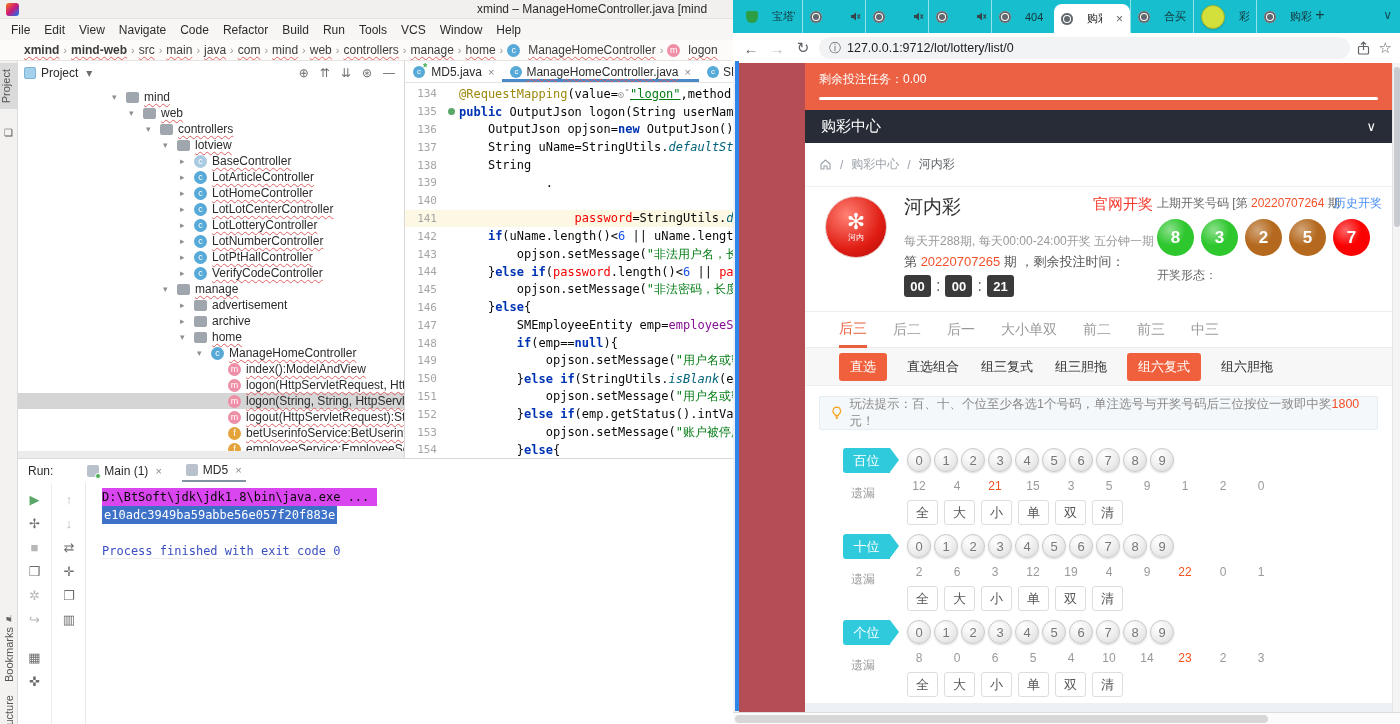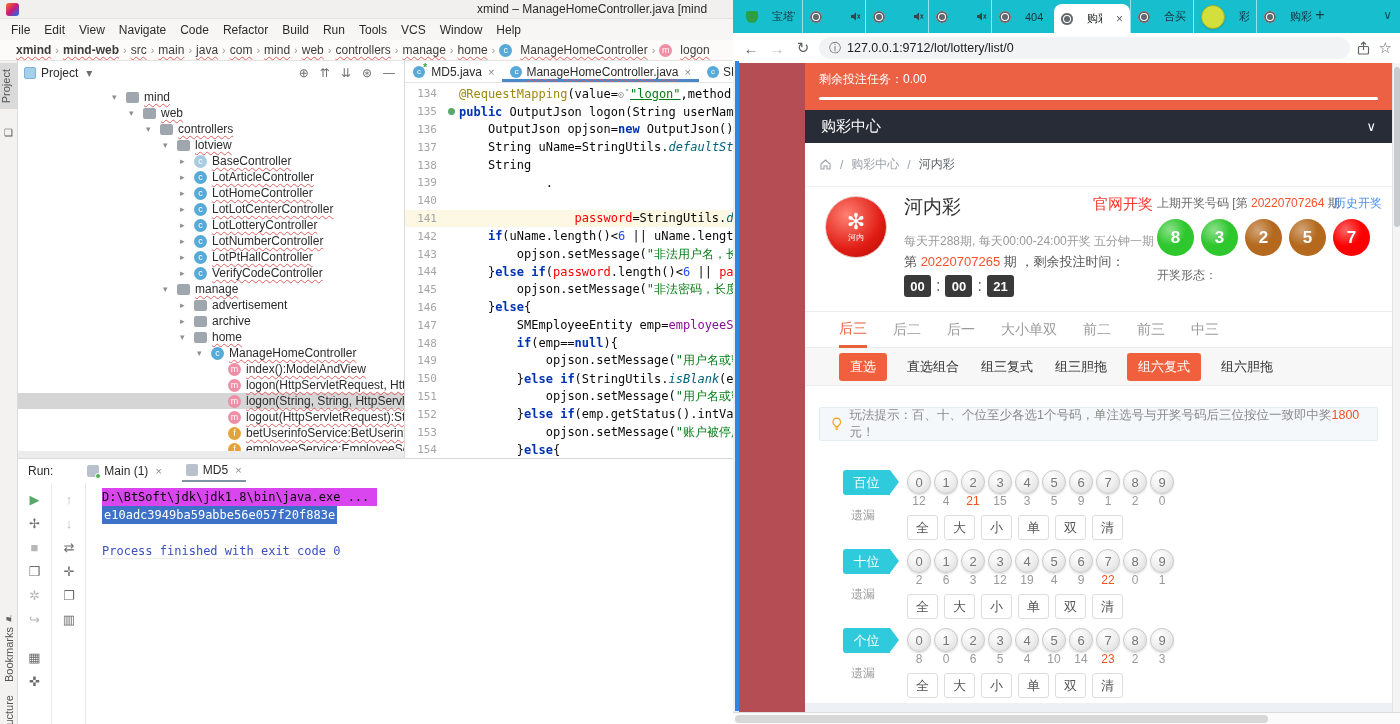--- a/index.html
+++ b/index.html
@@ -5,21 +5,21 @@
   *{box-sizing:border-box;margin:0;padding:0}
   html,body{width:1400px;height:724px;overflow:hidden;font-family:"Liberation Sans",sans-serif;background:#fff;position:relative}
 
   
   .ide{position:absolute;left:0;top:0;width:733px;height:724px;background:#fff;overflow:hidden}
   .t-bar{height:19px;background:#F1F0EF;position:relative;font-size:12px;color:#2b2b2b;border-bottom:1px solid #E4E2E0}
   .idea-logo{position:absolute;left:6px;top:3px;width:13px;height:13px;border-radius:3px;background:linear-gradient(135deg,#F97A12 0%,#C9197C 50%,#087CFA 100%)}
   .t-title{position:absolute;left:477px;top:2px;white-space:nowrap}
   .m-bar{height:21px;background:#F7F6F5;display:flex;align-items:center;font-size:12px;color:#2b2b2b;padding-left:4px}
   .mitem{padding:2px 7px}
-  .b-bar{height:21px;background:#FCFBFA;display:flex;align-items:center;font-size:12px;color:#3c3c3c;padding-left:16px;border-bottom:1px solid #E6E4E2;overflow:hidden;white-space:nowrap}
+  .b-bar{height:21px;background:#FCFBFA;display:flex;align-items:center;font-size:12px;color:#3c3c3c;padding-left:24px;border-bottom:1px solid #E6E4E2;overflow:hidden;white-space:nowrap}
   .bsep{color:#9a9a9a;margin:0 4px;font-size:11px}
   .bitem{display:inline-flex;align-items:center;gap:3px}
   .bitem.b{font-weight:bold}
   .uline{text-decoration-line:underline;text-decoration-style:wavy;text-decoration-color:#E06060;text-decoration-thickness:1px;text-underline-offset:2px}
 
   .stripe{position:absolute;left:0;top:61px;bottom:0;width:18px;background:#F3F2F1;border-right:1px solid #DDDBD9}
   .vlabel{writing-mode:vertical-rl;transform:rotate(180deg);font-size:11px;color:#555;display:flex;align-items:center;gap:4px}
   .stab-project{position:absolute;top:2px;left:0;width:18px;padding:6px 0;background:#DADADA;text-align:center}
   .stripe-ico{font-size:9px;color:#666}
   .stab-bm{position:absolute;top:552px;left:3px}
@@ -136,32 +136,32 @@
   .dball.b{background:radial-gradient(circle at 35% 30%,rgba(255,255,255,.4),rgba(255,255,255,0) 45%),#B4691E}
   .dball.r{background:radial-gradient(circle at 35% 30%,rgba(255,255,255,.4),rgba(255,255,255,0) 45%),#FB0202}
   .shape{position:absolute;left:352px;top:80px;font-size:12px;color:#666}
 
   .ptabs{height:36px;display:flex;align-items:stretch;padding-left:34px;gap:26px;border-bottom:1px solid #ECECEC;font-size:14px}
   .ptab{display:flex;align-items:center;color:#9a9a9a}
   .ptab.active{color:#E8603C;border-bottom:3px solid #E8603C;margin-bottom:-1px}
   .stabs{height:38px;background:#F7F7F7;border-bottom:1px solid #EDEDED;display:flex;align-items:center;padding-left:34px;gap:18px;font-size:13px;color:#333}
   .stab{padding:5px 2px}
   .stab.active{background:#F1603D;color:#fff;padding:5px 11px;border-radius:3px}
-  .tip{margin:21px 14px;background:#F4F8FB;border:1px solid #E3EDF3;border-radius:2px;height:34px;display:flex;align-items:center;padding:0 10px;gap:6px;font-size:12.5px;color:#888}
+  .tip{margin:10px 14px;background:#F4F8FB;border:1px solid #E3EDF3;border-radius:2px;height:34px;display:flex;align-items:center;padding:0 10px;gap:6px;font-size:12.5px;color:#888}
   .tip .red{color:#F4502A}
 
   .bets{padding:8px 0 0 38px}
   .bet-row{display:flex;margin-bottom:9px}
   .tagcol{width:64px;flex-shrink:0}
   .tag{position:relative;width:47px;height:25px;background:#2FCBDC;color:#fff;font-size:13px;display:flex;align-items:center;justify-content:center;border-radius:3px 0 0 3px}
   .tag::after{content:"";position:absolute;right:-9px;top:0;border-top:12.5px solid transparent;border-bottom:12.5px solid transparent;border-left:9px solid #2FCBDC}
   .miss-label{display:block;margin-top:12px;font-size:12px;color:#999;padding-left:8px}
   .balls{display:flex;gap:3px}
   .ball{width:24px;height:24px;border-radius:50%;border:1px solid #C9C9C9;background:radial-gradient(circle at 35% 28%,#fff 0%,#EDEDED 55%,#D9D9D9);color:#777;font-size:13px;display:flex;align-items:center;justify-content:center;box-shadow:0 1px 2px rgba(0,0,0,.15)}
-  .missrow{display:flex;gap:3px;margin-top:0}
+  .missrow{display:flex;gap:14px;margin-top:7px}
   .mv{width:24px;text-align:center;font-size:12px;color:#999}
   .mv.hot{color:#F4511E}
   .quick{display:flex;gap:6px;margin-top:7px}
   .qbtn{width:31px;height:25px;border:1px solid #DDD;border-radius:3px;background:#fff;font-size:13px;color:#555;display:flex;align-items:center;justify-content:center}
 
   .vscroll{position:absolute;right:0;top:63px;width:8px;height:649px;background:#F4F4F4;border-left:1px solid #E5E5E5}
   .vthumb{position:absolute;top:4px;left:1px;width:6px;height:160px;background:#C8CCD0;border-radius:3px}
   .hscroll{position:absolute;left:0;right:0;bottom:0;height:12px;background:#FBFBFB;border-top:1px solid #DCDCDC}
   .hthumb{position:absolute;left:2px;top:2px;width:533px;height:8px;background:#D7D7D7;border-radius:4px}
 </style>

